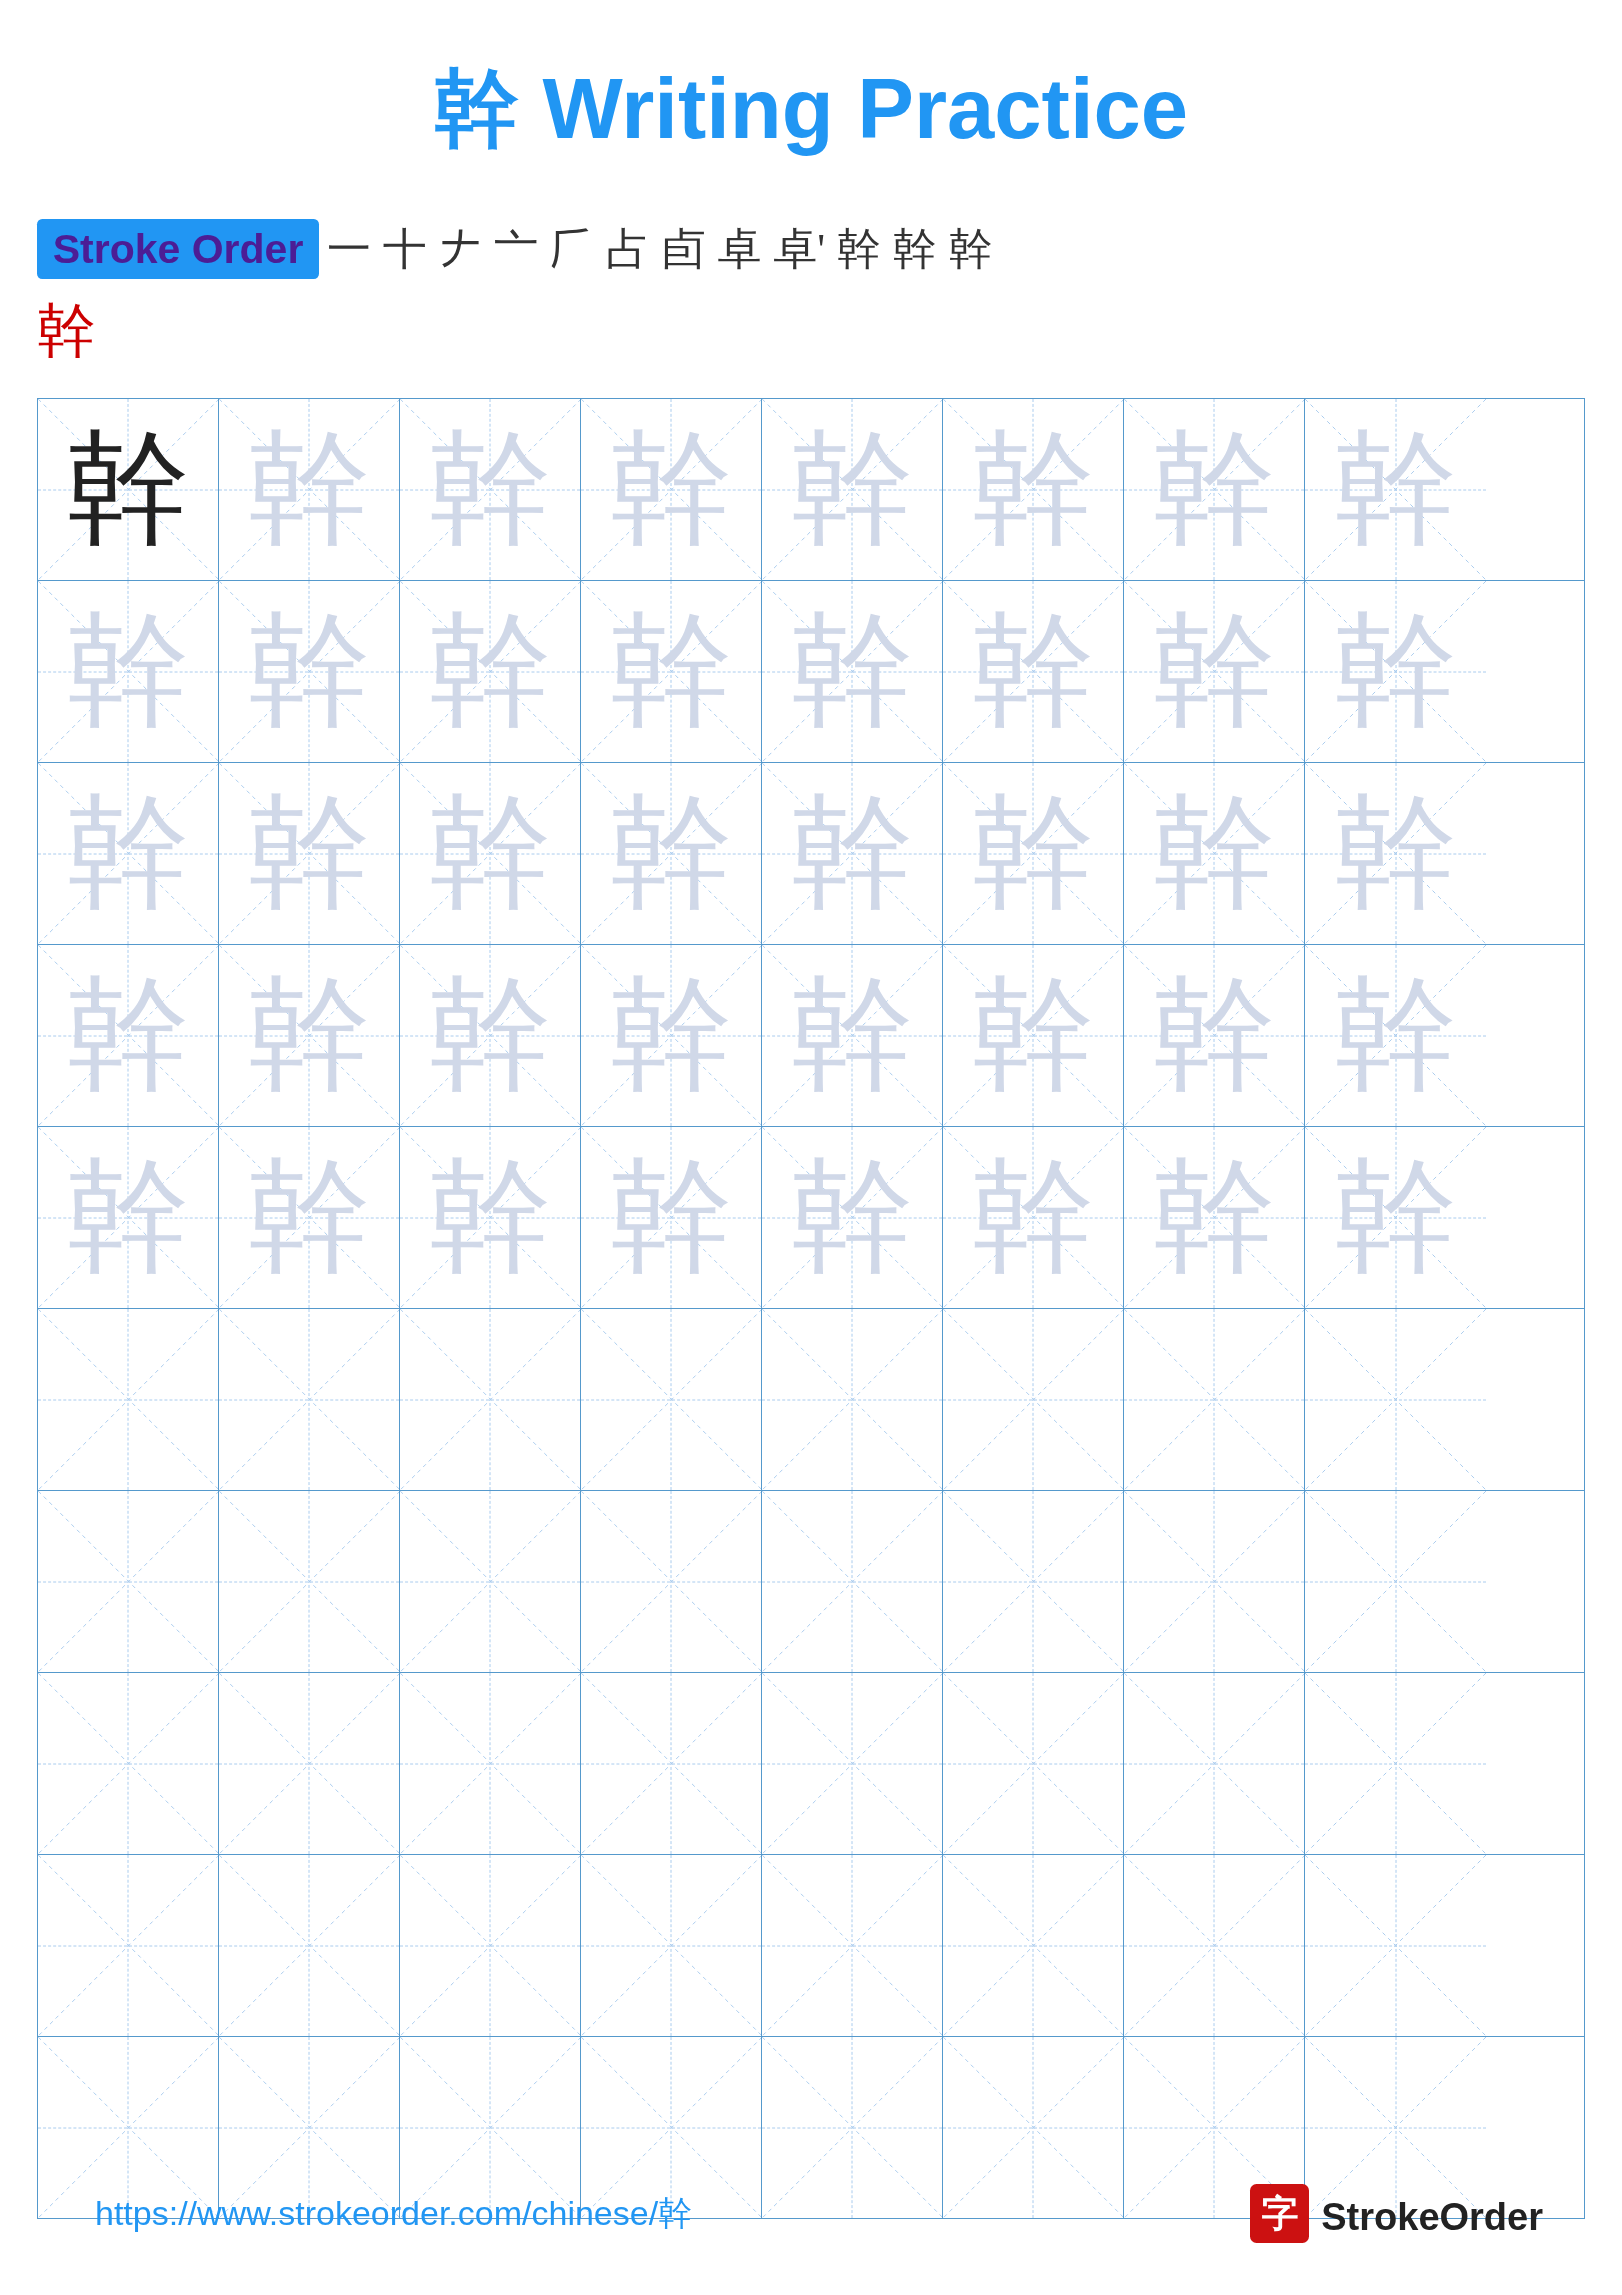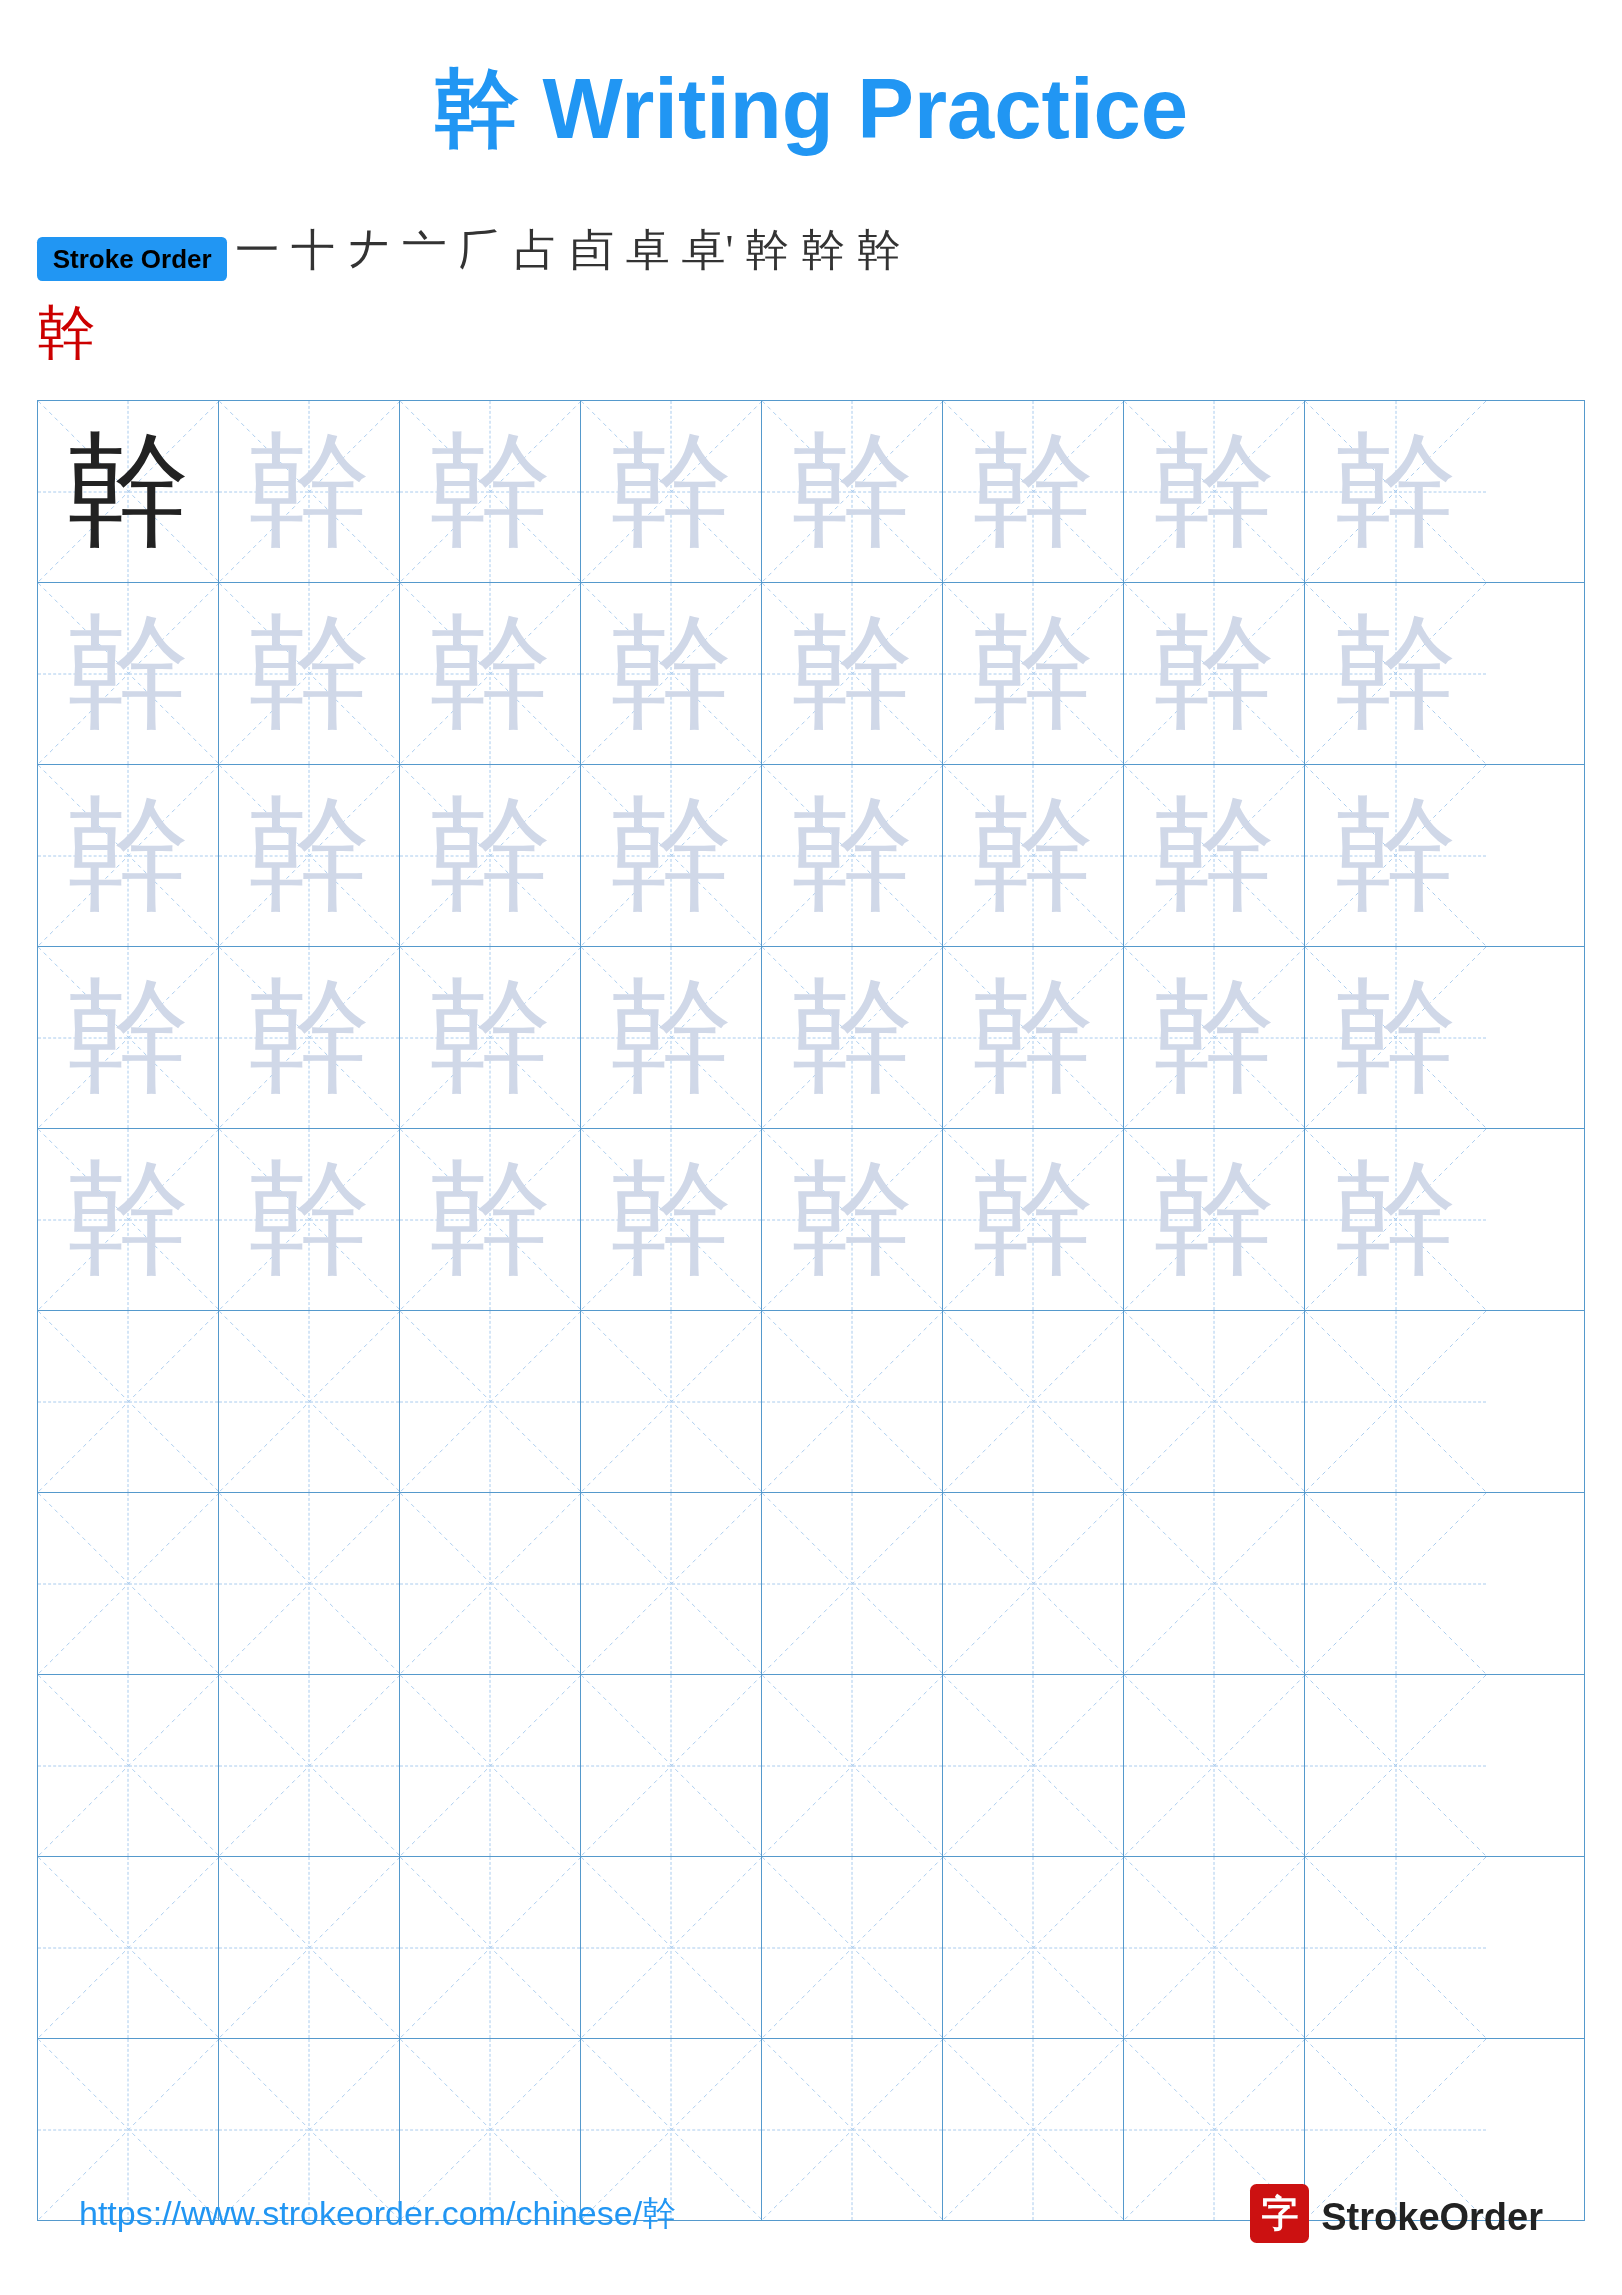--- a/index.html
+++ b/index.html
@@ -36,28 +36,27 @@
       display: flex;
       align-items: center;
       margin-bottom: 13px;
       font-size: 47px;
       flex-wrap: wrap;
       gap: 7.9px;
     }
 
     .stroke-order-badge {
       background: #2196F3;
-      color: #000000;
-      font-size: 26px;
+      color: #4c1d95;
+      font-size: 41px;
       padding: 6.5px 15.7px;
       border-radius: 5.2px;
       font-family: Arial, sans-serif;
       font-weight: bold;
       white-space: nowrap;
-      margin-top: 18px;
     }
 
     .stroke-steps {
       display: flex;
       align-items: center;
       gap: 11.8px;
       flex-wrap: wrap;
     }
 
     .stroke-step {
@@ -152,21 +151,21 @@
     }
 
     .cell-char.light {
       color: #d0d8e8;
     }
 
     
     .footer {
       position: absolute;
       bottom: 52px;
-      left: 79px;
+      left: 95px;
       right: 79px;
       display: flex;
       align-items: center;
       justify-content: space-between;
     }
 
     .footer-url {
       font-size: 34px;
       color: #2196F3;
       font-family: Arial, sans-serif;

